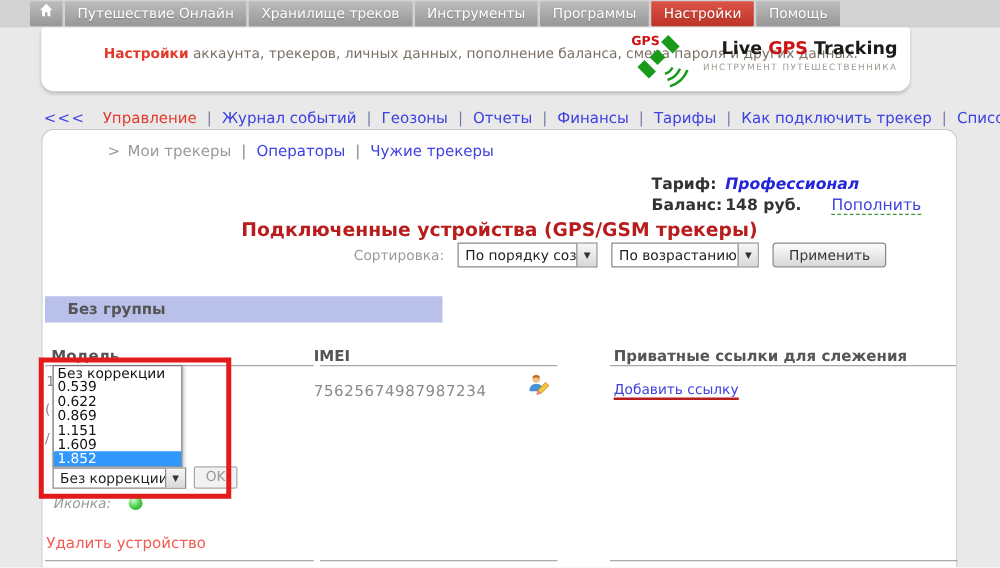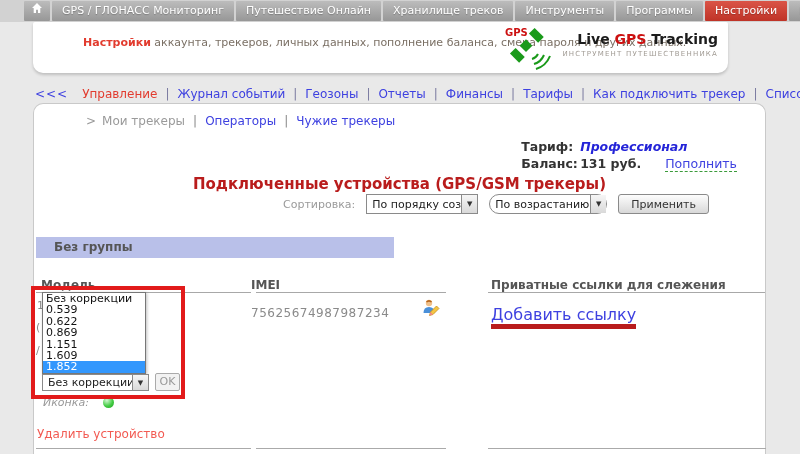--- a/index.html
+++ b/index.html
@@ -54,73 +54,72 @@
   .page-title { position:absolute; top:59px; width:100%; text-align:center; font-size:15px; font-weight:bold; color:#b91c1c;margin-top:12px; }
   
   .sorting { position:absolute; top:90px; right:56px; display:flex; align-items:center; gap:11px; }
   .sorting .lbl { color:#9a9a9a; font-size:11px; }
   .fakeselect { display:flex; height:20px; border:1px solid #8a8a8a; background:#fff; align-items:center; }
   .fakeselect .val { padding:0 5px; font-size:11px; color:#222; flex:1; white-space:nowrap; overflow:hidden; }
   .fakeselect .arrow-btn {
     width:16px; height:100%; border-left:1px solid #8a8a8a; background:linear-gradient(#f6f6f6,#d9d9d9);
     display:flex; align-items:center; justify-content:center; font-size:7px; color:#333;
   }
-  .sel-order { width:112px; } .sel-dir { width:118px;border-radius:10px; }
+  .sel-order { width:112px; } .sel-dir { width:118px; }
   .apply-btn {
     height:20px; padding:0 12px; font-size:11px; color:#333; border:1px solid #8a8a8a;
     border-radius:3px; background:linear-gradient(#fdfdfd,#d8d8d8); cursor:pointer;
     font-family:"DejaVu Sans","Liberation Sans",sans-serif;
   }
   
   .groupbar { position:absolute; top:133px; height:21px; background:#b9c0e9; font-size:12px; font-weight:bold; line-height:21px; }
-  .groupbar.left { left:2px; width:358px; color:#555; padding-left:18px; }
+  .groupbar.left { left:2px; width:318px; color:#555; padding-left:18px; }
   .groupbar.right { left:363px; width:368px; color:#fff; text-align:right; padding-right:10px; cursor:pointer; }
   
   .th { position:absolute; top:174px; font-size:12px; font-weight:bold; color:#555; }
   .th-line { position:absolute; top:188px; border-bottom:1px solid #a8a8a8; height:0; }
   .imei-val { position:absolute; left:217px; top:202px; font-size:12px; color:#8a8a8a; letter-spacing:0.5px; }
   .edit-icon { position:absolute; left:388px; top:194px; cursor:pointer; }
-  .add-link { position:absolute; left:457px; top:201px; font-size:16px; color:#3e41e0; border-bottom:5px solid #b91c1c; cursor:pointer; }
+  .add-link { position:absolute; left:457px; top:201px; font-size:11px; color:#3e41e0; border-bottom:2px solid #b91c1c; cursor:pointer; }
   .fragment { position:absolute; font-size:11px; color:#888; z-index:1; }
   .icon-row { position:absolute; left:9px; top:292px; font-size:11px; font-style:italic; color:#999; display:flex; align-items:center; }
   .green-ball {
     width:11px; height:11px; border-radius:50%; margin-left:14px;
     background:radial-gradient(circle at 35% 30%, #d2f7d2, #44cc44 55%, #1f9e1f);
   }
   .delete-link { position:absolute; left:3px; top:323px; font-size:12px; color:#f25a52; cursor:pointer; }
   .bot-line { position:absolute; top:344px; border-bottom:1px solid #aaa; height:0; }
   
   .popup {
     position:absolute; left:8px; top:188px; width:104px; background:#fff;
     border:1px solid #777; box-shadow:1px 1px 3px rgba(0,0,0,0.25); z-index:5;
   }
   .popup .opt { font-size:11px; line-height:11.4px; padding:0 3px; color:#111; white-space:nowrap; cursor:default; }
   .popup .opt.highlighted { background:#3297fd; color:#fff; }
   .combo { position:absolute; left:8px; top:270px; width:107px; height:17px; z-index:5; }
   .ok-btn {
-    position:absolute; left:121px; top:269px; width:25px; height:18px; z-index:5;
+    position:absolute; left:121px; top:269px; width:35px; height:18px; z-index:5;
     font-size:11px; color:#999; background:#f2f2f2; border:1px solid #aaa; border-radius:2px;
     text-align:center; line-height:16px; cursor:pointer;
   }
   .red-box { position:absolute; left:-3px; top:182px; width:154px; height:113px; border:4px solid #e21a1a; z-index:6; pointer-events:none; }
 </style>
 </head>
 <body>
 
 <div class="topstrip"></div>
 <div class="topnav">
   <div class="home-tab">
     <span>
       <svg width="12" height="12" viewBox="0 0 12 12">
           <path d="M6 1 L11 6 H9.3 V11 H7 V7.8 H5 V11 H2.7 V6 H1 Z" fill="#fff"></path>
         </svg>
     </span>
   </div>
   <div id="topnav-items" style="display:flex;gap:2px;">
-      <span class="tab">GPS / ГЛОНАСС Мониторинг</span>
       <span class="tab">Путешествие Онлайн</span>
       <span class="tab">Хранилище треков</span>
       <span class="tab">Инструменты</span>
       <span class="tab">Программы</span>
       <span class="tab active">Настройки</span>
       <span class="tab">Помощь</span>
     </div>
 </div>
 
 <div class="notice-card">
@@ -158,21 +157,21 @@
     <span class="prefix">&gt;</span><span id="subnav-items"><span class="item active">Мои трекеры</span><span class="sep">|</span><span class="item">Операторы</span><span class="sep">|</span><span class="item">Чужие трекеры</span></span>
   </div>
 
   <div class="account">
     <div>
       <span class="lbl">Тариф:</span>
       <span class="tariff">Профессионал</span>
     </div>
     <div>
       <span class="lbl">Баланс:</span>
-      <span class="bal">131 руб.</span>
+      <span class="bal">148 руб.</span>
       <span class="topup">Пополнить</span>
     </div>
   </div>
 
   <div class="page-title">Подключенные устройства (GPS/GSM трекеры)</div>
 
   <div class="sorting">
     <span class="lbl">Сортировка:</span>
     <div class="fakeselect sel-order">
       <span class="val">По порядку создания</span>

